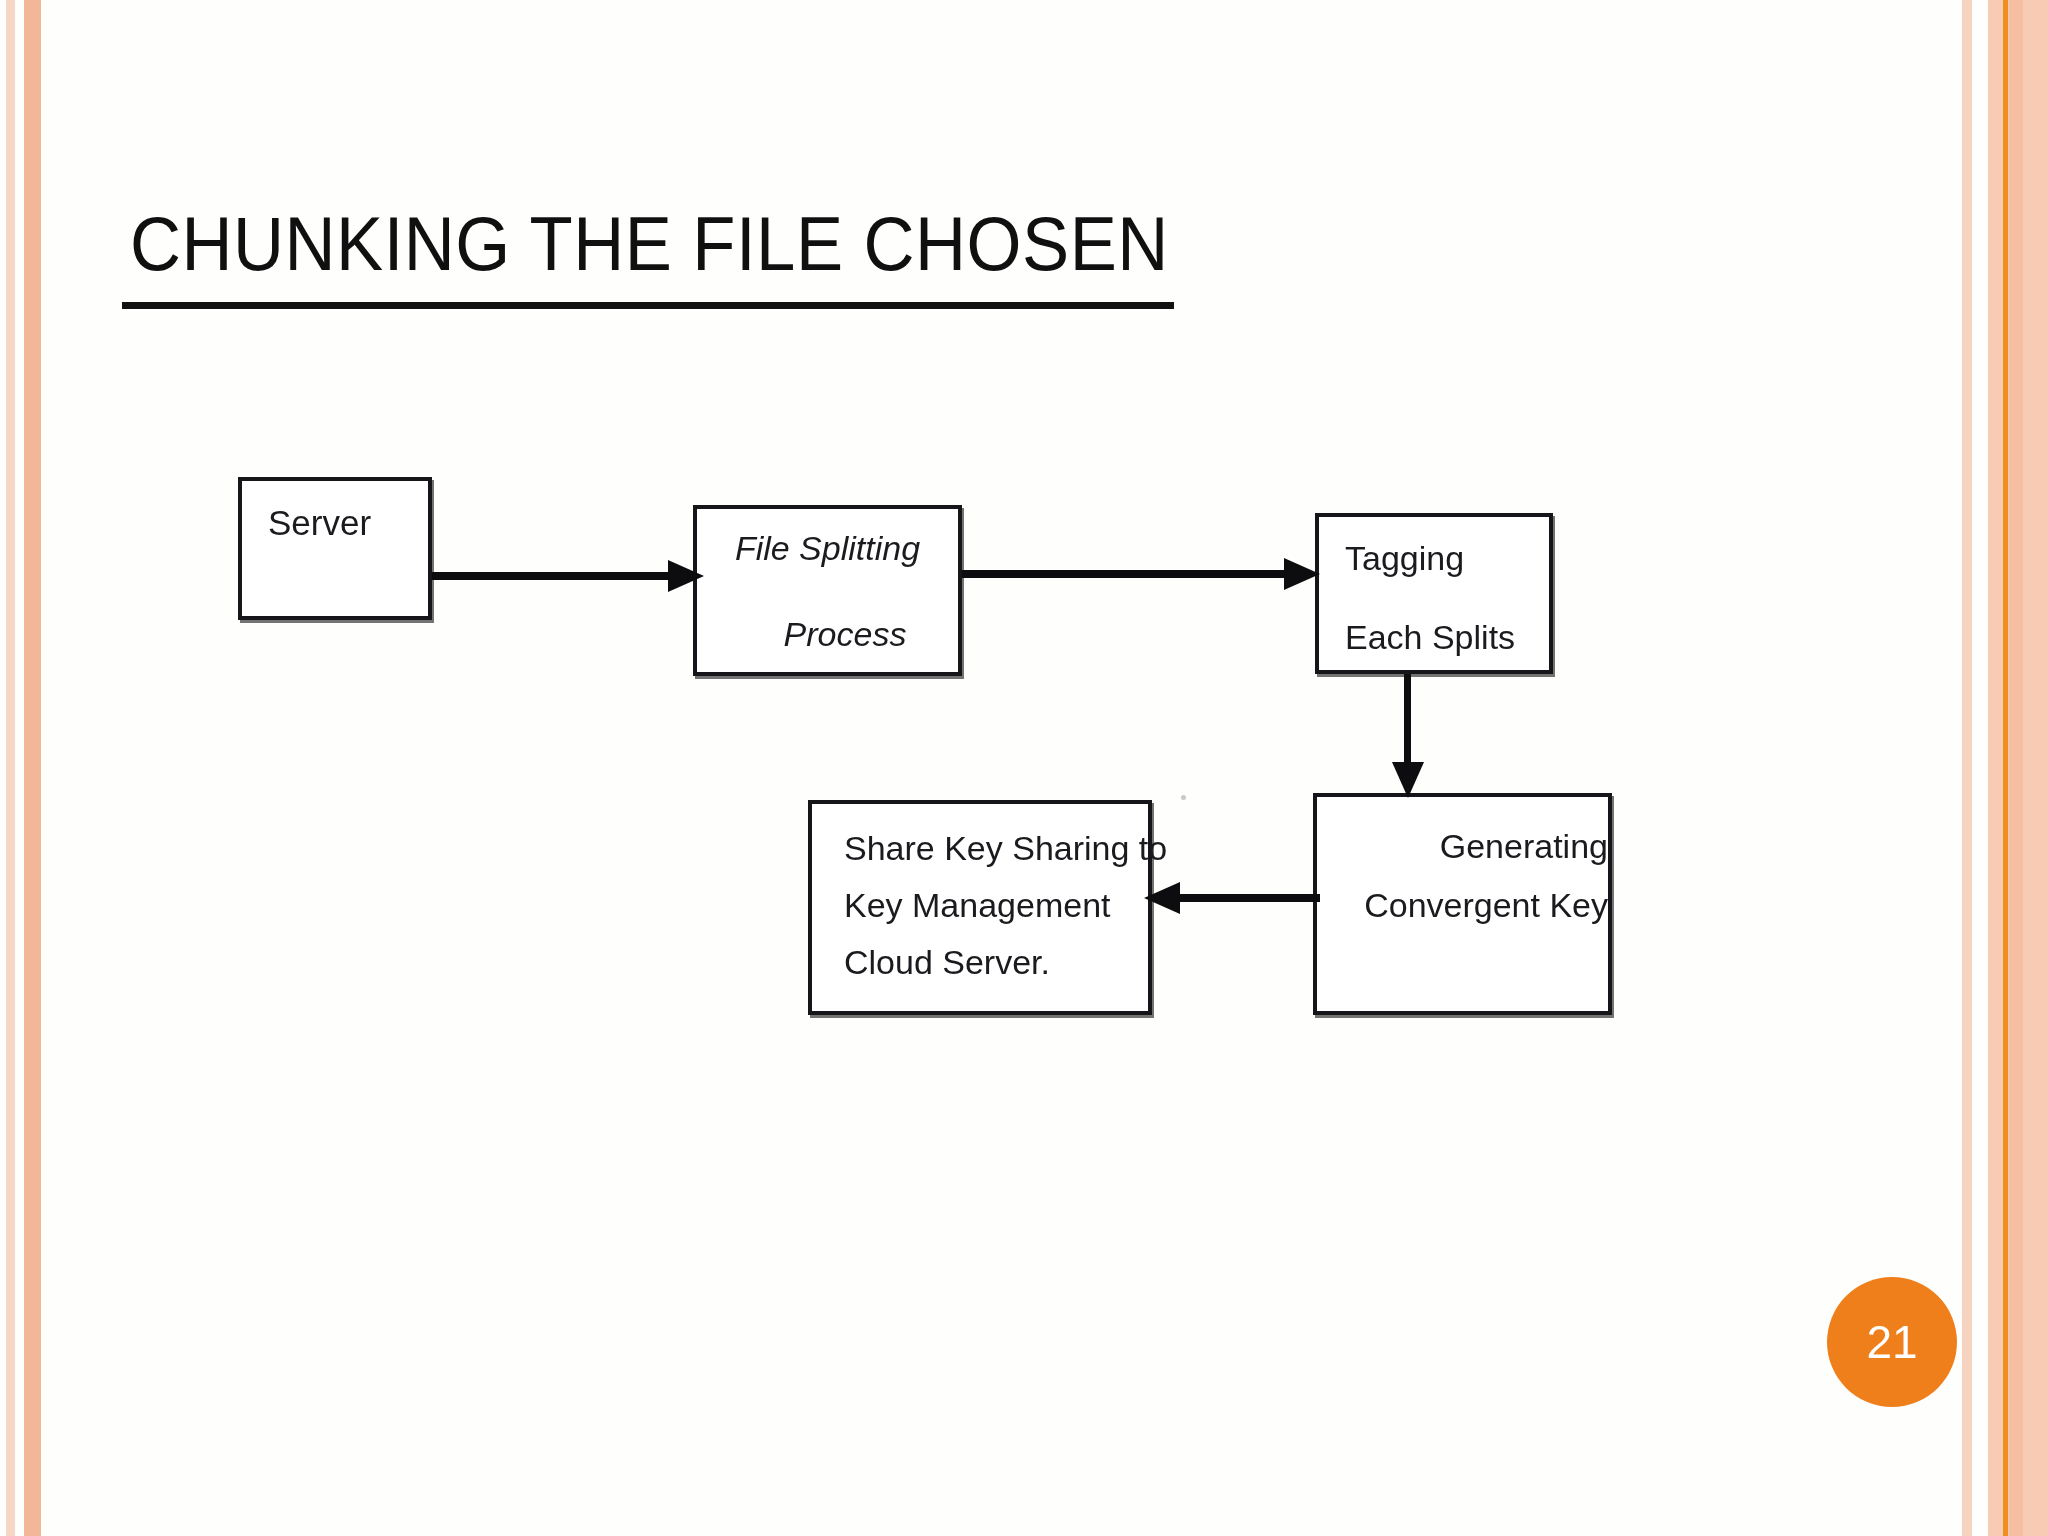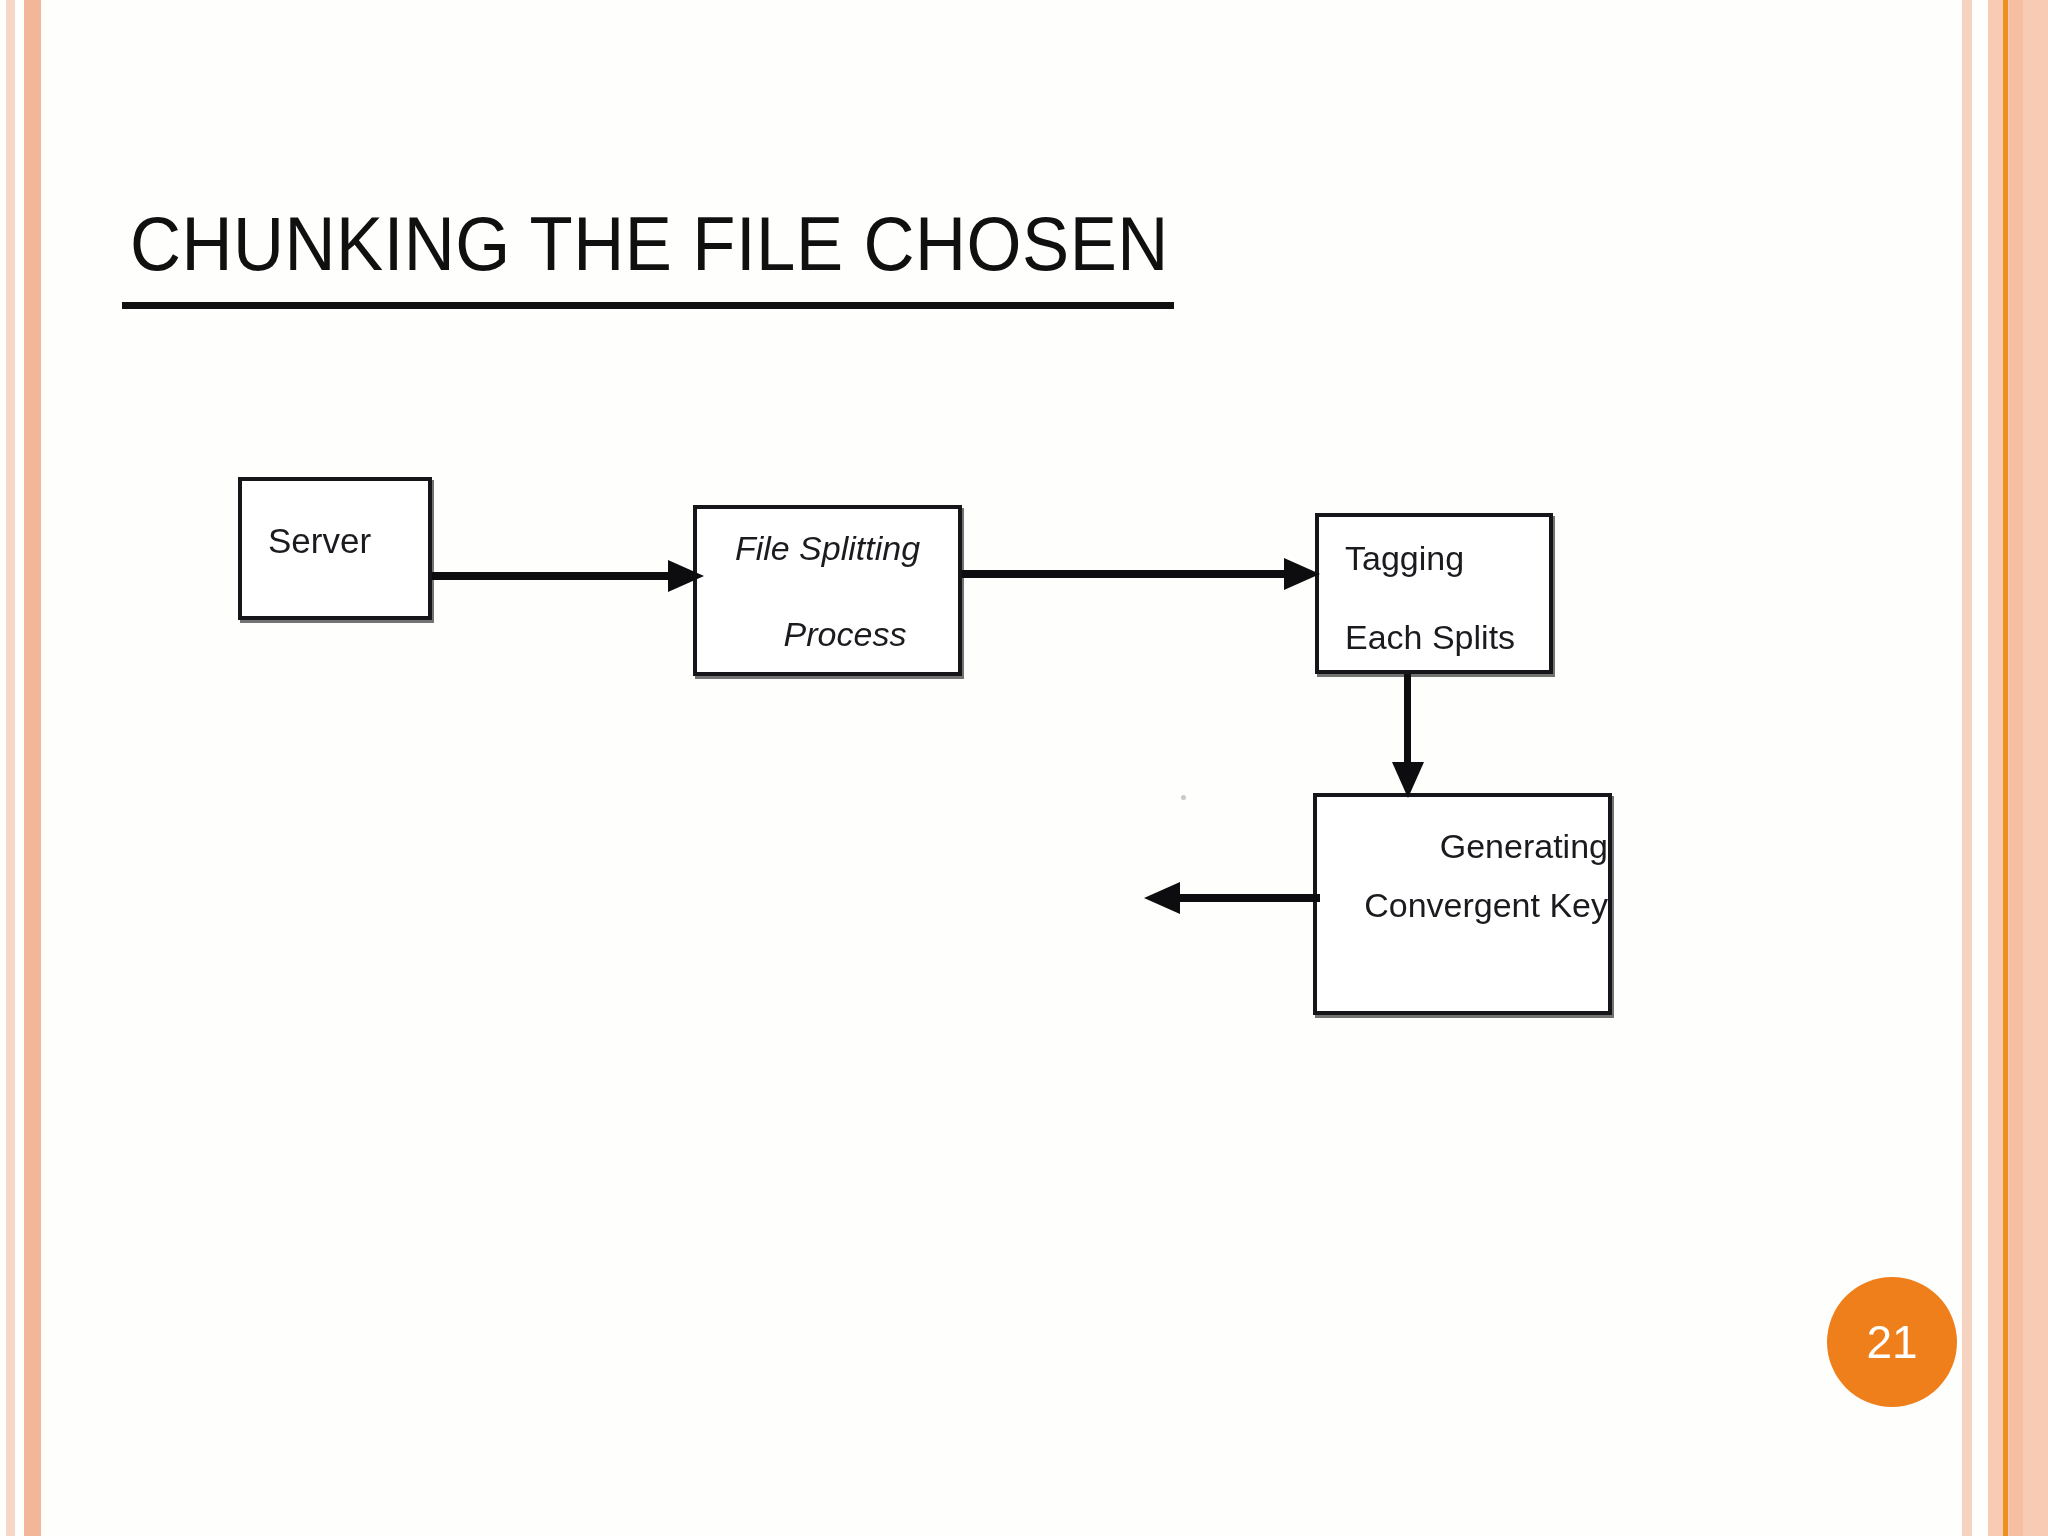--- a/index.html
+++ b/index.html
@@ -66,21 +66,21 @@
     color: #1b1b1f;
     font-family: "Liberation Sans", sans-serif;
     font-weight: 400;
     box-shadow: 2px 3px 0 rgba(0,0,0,0.55);
   }
   .node .line { white-space: nowrap; }
 
   
   #node-server {
     left: 238px; top: 477px; width: 194px; height: 143px;
-    padding: 40px 0 0 26px;
+    padding: 22px 0 0 26px;
     font-size: 35px;
   }
 
   
   #node-split {
     left: 693px; top: 505px; width: 269px; height: 171px;
     padding: 20px 0 0 0;
     text-align: center;
     font-size: 34px;
     font-style: italic;
@@ -208,20 +208,25 @@
     <div class="node" id="node-tag">
       <div class="line">Tagging</div>
       <div class="line">Each Splits</div>
     </div>
 
     <div class="node" id="node-gen">
       <div class="line">Generating</div>
       <div class="line">Convergent Key</div>
     </div>
 
+    <div class="node" id="node-share">
+      <div class="line">Share Key Sharing to</div>
+      <div class="line">Key Management</div>
+      <div class="line">Cloud Server.</div>
+    </div>
 
     <div class="arrow" id="arrow-server-split">
       <div class="shaft"></div>
       <div class="head"></div>
     </div>
 
     <div class="arrow" id="arrow-split-tag">
       <div class="shaft"></div>
       <div class="head"></div>
     </div>

